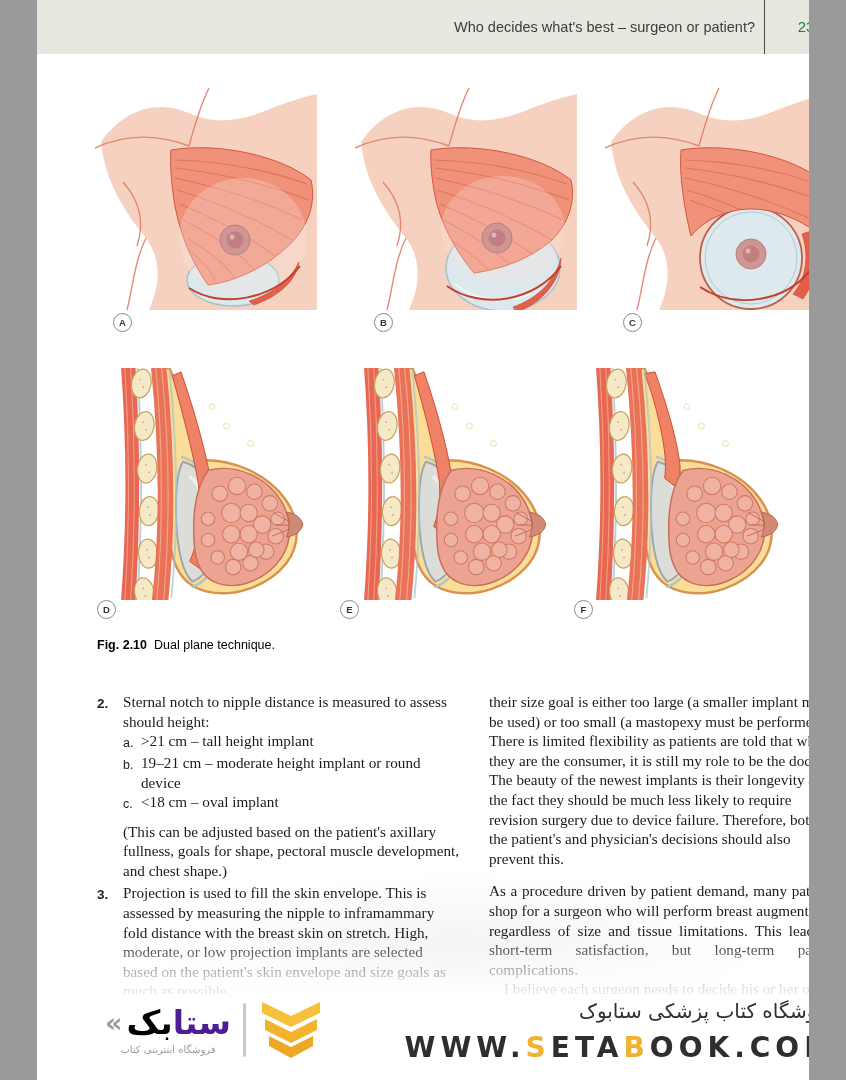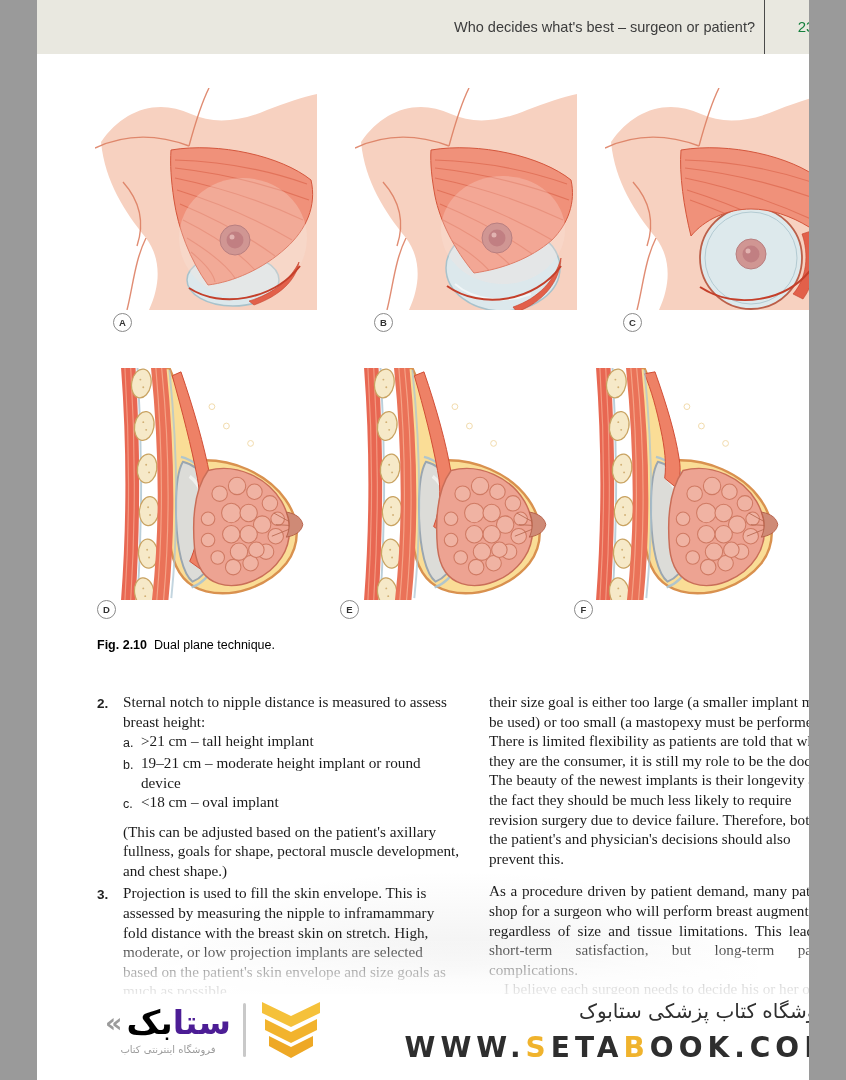--- a/index.html
+++ b/index.html
@@ -408,21 +408,21 @@
   <div class="plabel" style="left:303px;top:600px">E</div>
   <div class="plabel" style="left:537px;top:600px">F</div>
 
   <div class="caption">
     <b>Fig. 2.10</b><span>Dual plane technique.</span>
   </div>
 
   <div class="col col-left">
     <div class="li">
       <span class="m">2.</span>
-      <span class="t">Sternal notch to nipple distance is measured to assess breast height:</span>
+      <span class="t">Sternal notch to nipple distance is measured to assess should height:</span>
     </div>
     <div class="sli">
       <span class="m">a.</span>
       <span class="t">&gt;21 cm – tall height implant</span>
     </div>
     <div class="sli">
       <span class="m">b.</span>
       <span class="t">19–21 cm – moderate height implant or round device</span>
     </div>
     <div class="sli">

